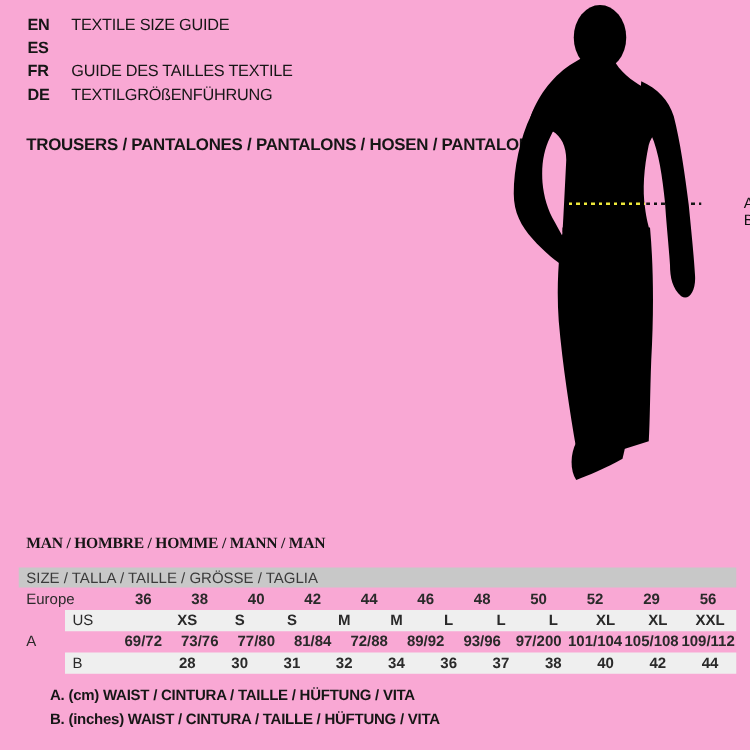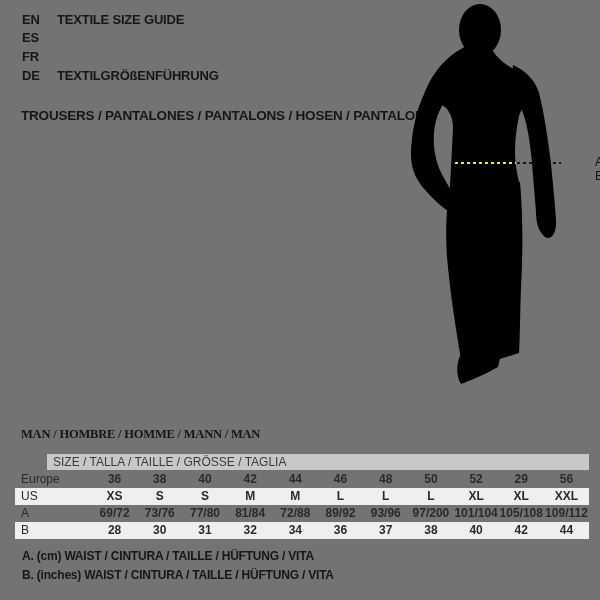--- a/index.html
+++ b/index.html
@@ -1,62 +1,63 @@
 <!DOCTYPE html>
 <html><head>
 <meta charset="utf-8">
 <style>
   html,body { margin:0; padding:0; background:#fff; }
   .canvas {
-    position:relative; width:600px; height:600px; background:#737373;
+    position:relative; width:600px; height:600px; background:#f9a8d4;
     font-family:"Liberation Sans", sans-serif; overflow:hidden; color:#161616;
   }
   
   .lang-block { position:absolute; left:22px; top:10px; }
   .lang-row { display:flex; height:18.6px; align-items:center; }
   .lang-code { width:35px; font-size:13px; font-weight:bold; letter-spacing:-0.2px; }
-  .lang-label { font-size:13px; font-weight:bold; letter-spacing:-0.2px; }
+  .lang-label { font-size:13px; font-weight:normal; letter-spacing:-0.2px; }
   
   .category-heading { position:absolute; left:21px; top:108px; font-size:13.5px; font-weight:bold; letter-spacing:-0.2px; }
   .gender-heading { position:absolute; left:21px; top:427px; font-size:12.5px; font-weight:bold; letter-spacing:-0.2px;font-family:Liberation Serif, serif; }
   
   .figure-svg { position:absolute; left:0; top:0; z-index:2; }
   .dash { position:absolute; top:162px; height:2px; }
   .dash-yellow { left:455px; width:61px; z-index:3;
     background:repeating-linear-gradient(90deg,#ede73a 0 3px,transparent 3px 6px); }
   .dash-black { left:517px; width:44px; z-index:1;
     background:repeating-linear-gradient(90deg,#161616 0 3px,transparent 3px 6px); }
   .ab-label { position:absolute; left:595px; top:155px; font-size:12px; z-index:3; color:#111; }
   
   .size-table { position:absolute; left:15px; top:454px; width:574px; font-size:12px; color:#2a2a2a; }
   .thead { background:#c8c8c8; height:16px; line-height:16px; padding-left:6px;
-    margin-bottom:1px; color:#3a3a3a;margin-left:32px; }
+    margin-bottom:1px; color:#3a3a3a; }
   .trow { display:flex; height:17px; line-height:17px;align-items:flex-end; }
-  .trow.stripe { background:#efefef; }
+  .trow.stripe { background:#efefef;margin-left:37px; }
   .tlabel { width:77px; padding-left:6px; box-sizing:border-box; }
   .tcell { flex:1; text-align:center;font-weight:bold; }
   
-  .notes { position:absolute; left:22px; top:549px; }
+  .notes { position:absolute; left:40px; top:549px; }
   .note-line { height:18.5px; font-size:12px; font-weight:bold; letter-spacing:-0.2px; }
 </style>
 </head>
 <body>
 
 <div class="canvas">
 
   <div class="lang-block">
     <div class="lang-row">
       <span class="lang-code">EN</span>
       <span class="lang-label">TEXTILE SIZE GUIDE</span>
     </div>
     <div class="lang-row">
       <span class="lang-code">ES</span>
     </div>
     <div class="lang-row">
       <span class="lang-code">FR</span>
+      <span class="lang-label">GUIDE DES TAILLES TEXTILE</span>
     </div>
     <div class="lang-row">
       <span class="lang-code">DE</span>
       <span class="lang-label">TEXTILGRÖßENFÜHRUNG</span>
     </div>
   </div>
 
   <div class="category-heading">TROUSERS / PANTALONES / PANTALONS / HOSEN / PANTALONI</div>
 
   <svg class="figure-svg" width="600" height="600" viewBox="0 0 600 600">

